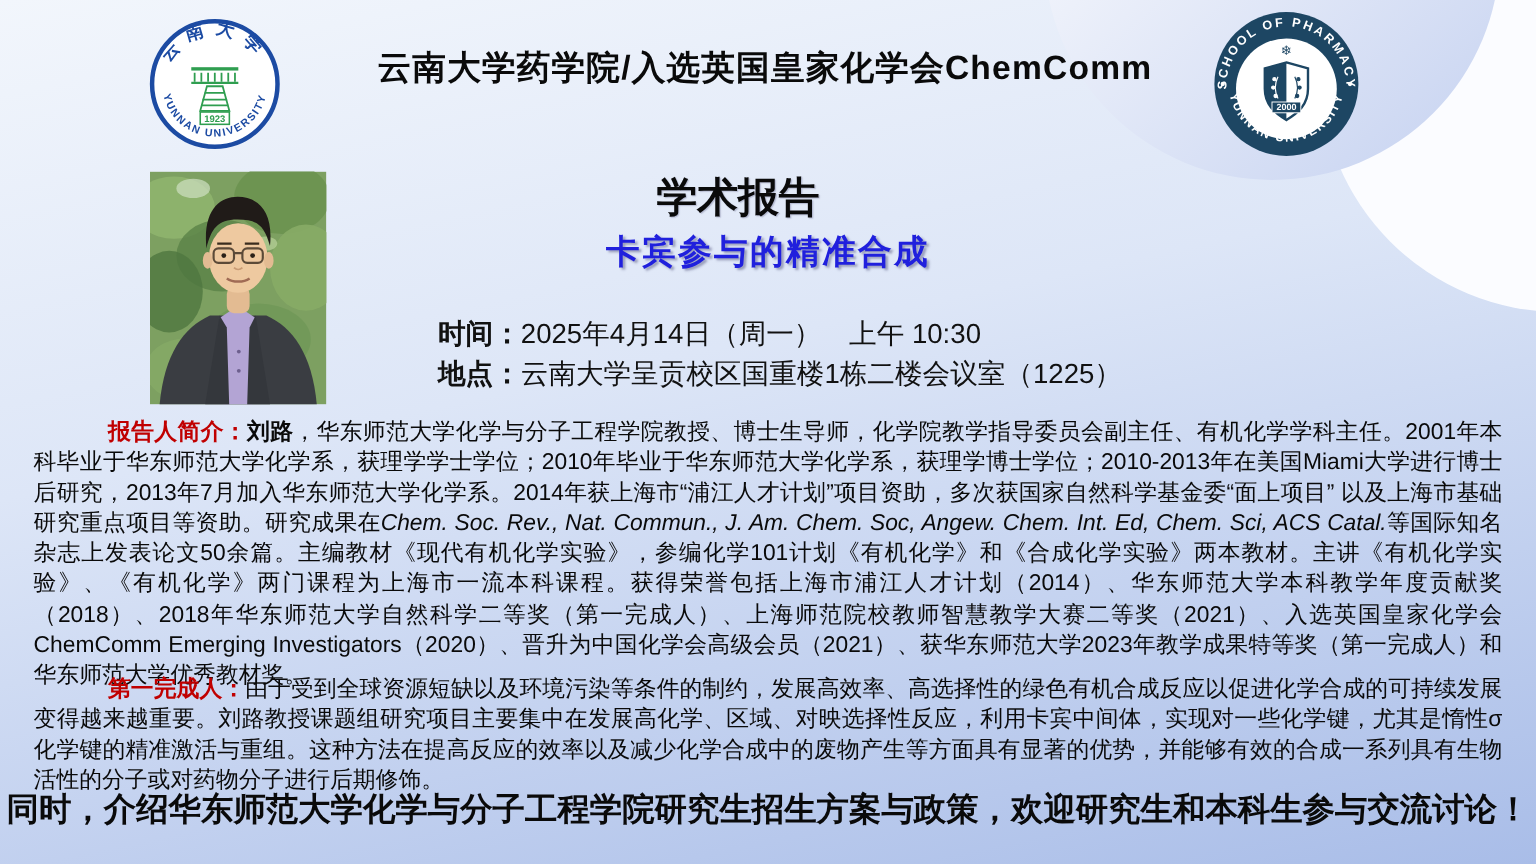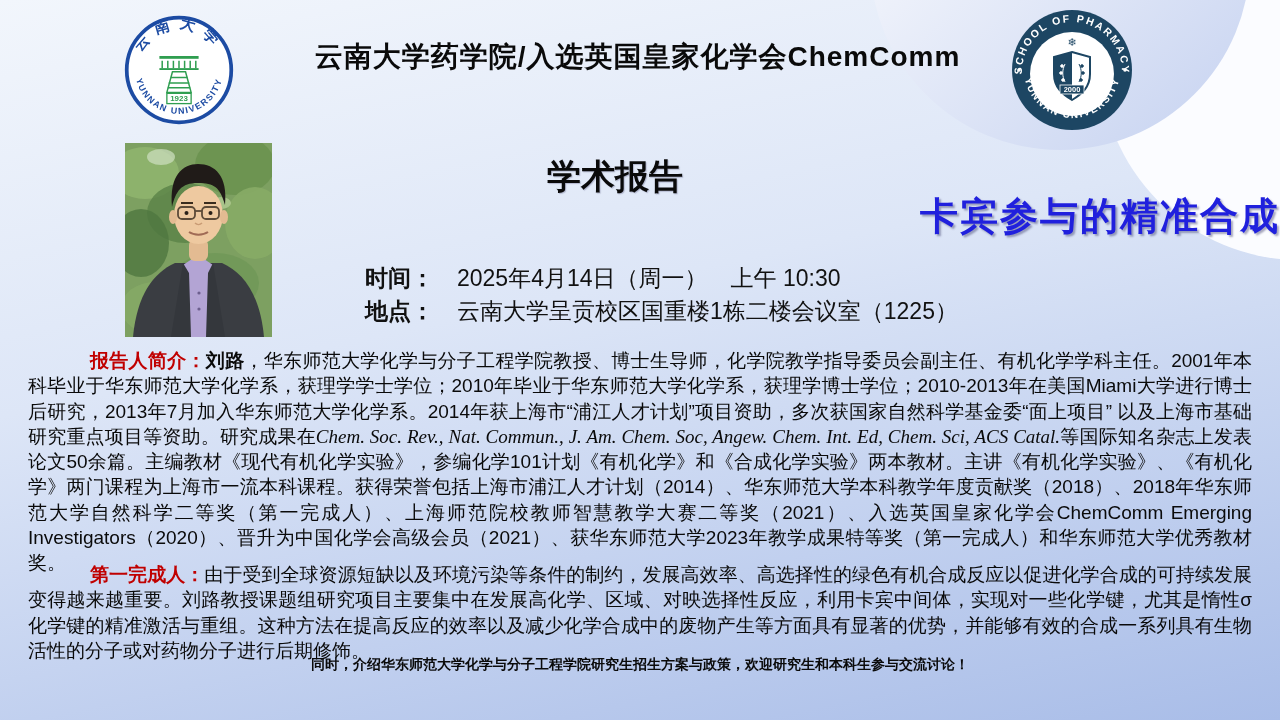--- a/index.html
+++ b/index.html
@@ -17,42 +17,41 @@
   .logo-right{position:absolute;left:1010px;top:8px;}
   .header{
     position:absolute;left:265px;top:36px;width:745px;text-align:center;
     font-size:28px;font-weight:700;line-height:42px;color:#0a0a0a;letter-spacing:1px;
   }
   .photo{position:absolute;left:125px;top:143px;}
   .talk-type{
     position:absolute;left:0;width:1230px;top:142px;text-align:center;
     font-size:34px;font-weight:700;color:#0a0a0a;
     text-shadow:1px 1px 1px rgba(90,90,130,.35);
-    margin-top:12px;
   }
   .talk-title{
-    position:absolute;left:0;width:1280px;top:191px;text-align:right;
-    font-size:38px;font-weight:700;color:#2020dd;letter-spacing:2px;
+    position:absolute;left:0;width:1280px;top:191px;text-align:center;
+    font-size:28px;font-weight:700;color:#2020dd;letter-spacing:2px;
     text-shadow:2px 2px 2px rgba(40,40,90,.4);
   }
   .schedule{position:absolute;left:365px;top:262px;font-size:23px;line-height:33px;}
   .schedule .lbl{font-weight:700;}
-  .schedule .val{white-space:pre-wrap;margin-left:23px;}
+  .schedule .val{white-space:pre-wrap;}
   .para{
     position:absolute;left:28px;right:28px;margin:0;
     font-size:19px;line-height:25.3px;text-align:justify;color:#0a0a0a;
   }
   .bio{top:348px;text-indent:62px;}
   .abstract{top:562px;text-indent:62px;}
   .red{color:#c00000;font-weight:700;}
   .bold{font-weight:700;margin-top:28px;}
-  .journal{font-family:Liberation Serif, serif;font-style:italic;}
+  .journal{font-family:Liberation Sans, sans-serif;font-style:italic;}
   .footer{
     position:absolute;left:0;right:0;top:656px;text-align:center;
-    font-size:14px;font-weight:700;color:#0a0a0a;
+    font-size:27px;font-weight:700;color:#0a0a0a;
   }
 </style>
 </head>
 <body>
 
 <div class="page">
 
   <div class="blob blob-white"></div>
   <div class="blob blob-lavender"></div>
 

